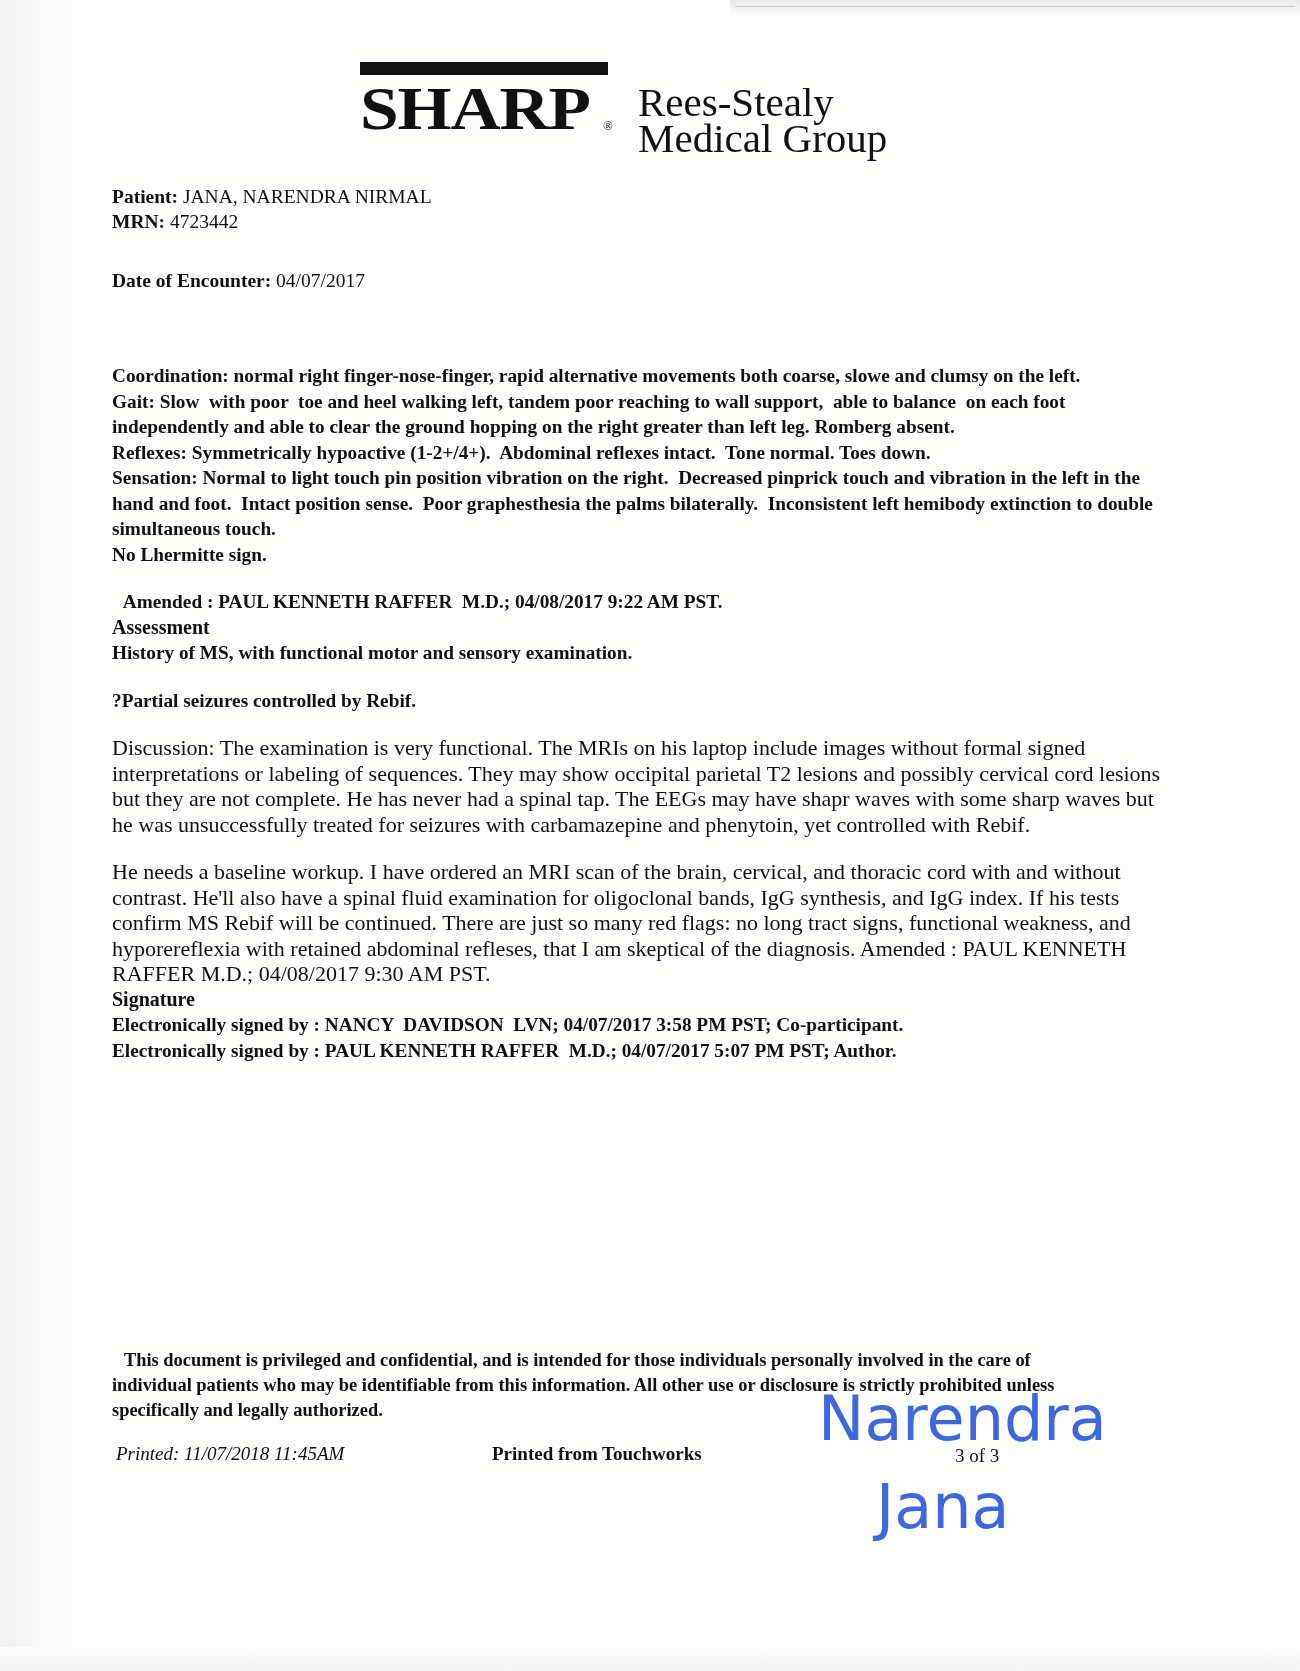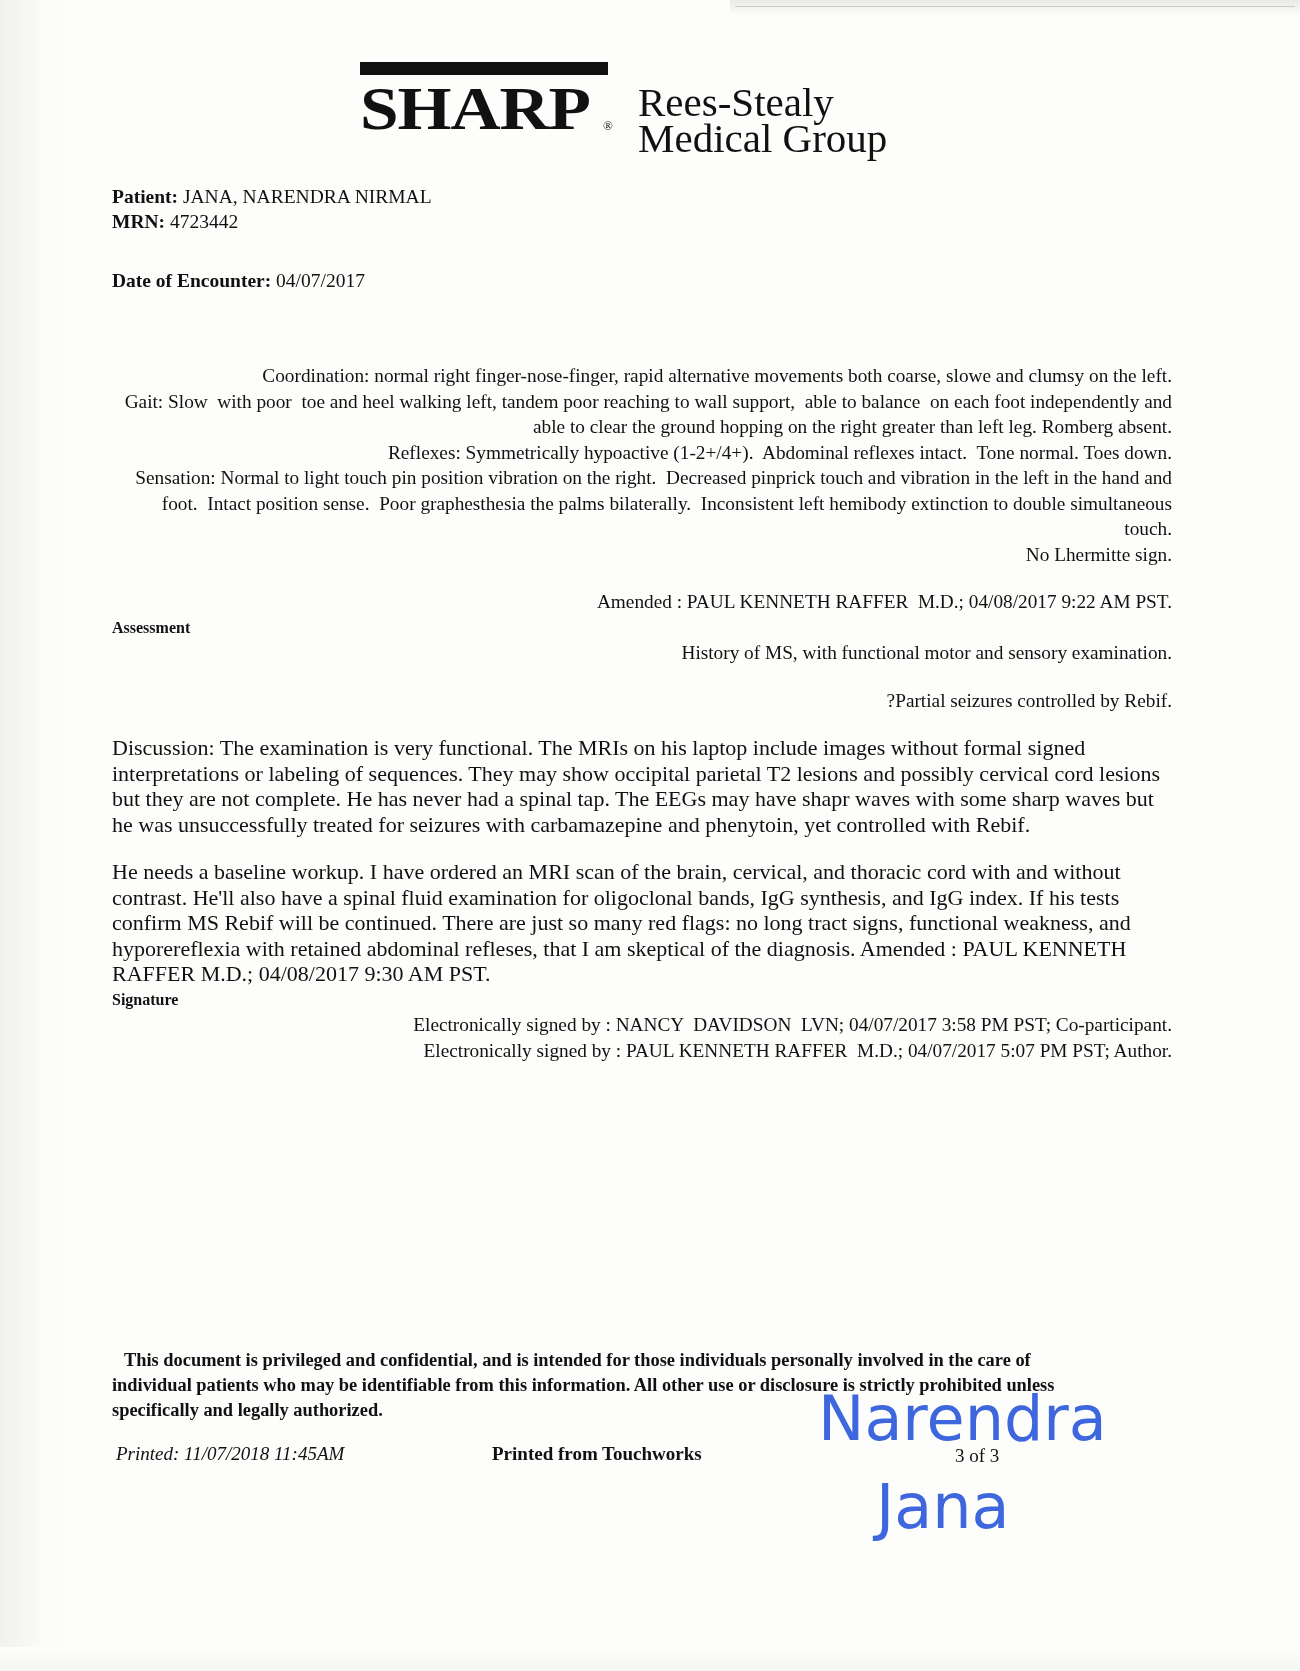--- a/index.html
+++ b/index.html
@@ -113,29 +113,30 @@
     white-space: nowrap;
   }
   .hdr-line b { font-weight: bold; }
 
   .spacer-lg { height: 34px; }
   .spacer-md { height: 22px; }
 
   .para {
     font-size: 19.3px;
     line-height: 25.5px;
-    text-align: right;
+    text-align: left;
     white-space: pre-wrap;
+    font-weight: bold;
   }
   .para-block {
     font-size: 22px;
     line-height: 25.5px;
   }
   .section-head {
-    font-size: 16px;
+    font-size: 20px;
     line-height: 25.5px;
     font-weight: bold;
   }
   .indent-1 { padding-left: 6px; }
 
   
   .confidential {
     position: absolute;
     left: 112px;
     top: 1348px;

